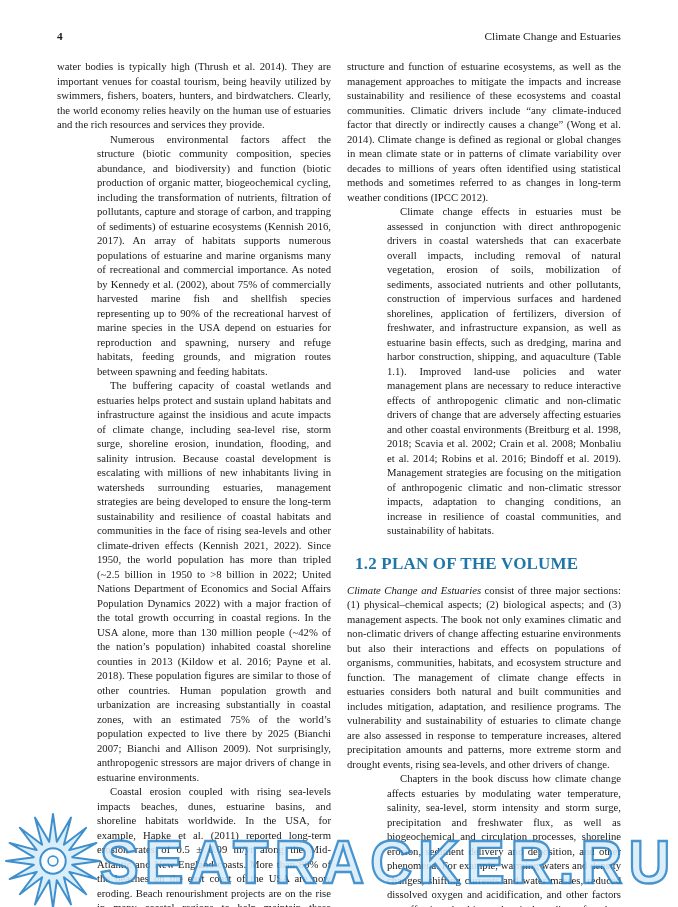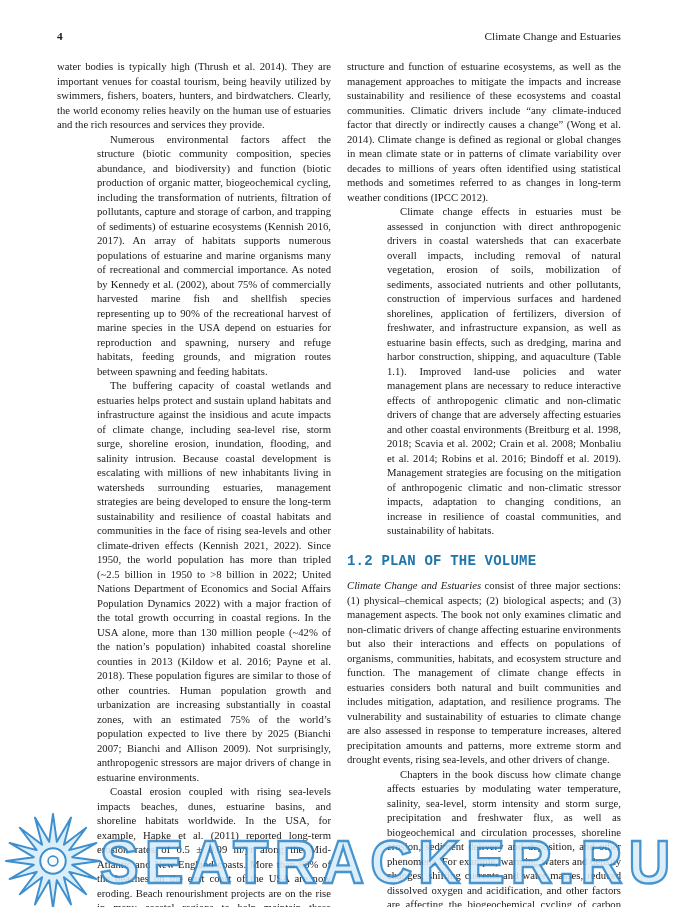--- a/index.html
+++ b/index.html
@@ -21,25 +21,25 @@
   .columns{display:flex;gap:16px;}
   .col{
     flex:1 1 0;min-width:0;
     font-size:10.7px;line-height:1.355;
     text-align:justify;
     hyphens:auto;-webkit-hyphens:auto;
   }
   .col p{margin:0;}
   .col p.indent{text-indent:13px;margin-left:40px;}
   .section-heading{
-    font-family:Liberation Mono, monospace;
-    font-size:14px;font-weight:bold;
+    font-family:Liberation Serif, serif;
+    font-size:17px;font-weight:bold;
     letter-spacing:0.2px;
     color:var(--color-heading,#2076a8);
-    margin:14px 0 8px 0;
+    margin:14px 0 8px 8px;
   }
   em.book-title{font-style:italic;}
   .watermark{
     position:absolute;left:0;right:0;bottom:-6px;height:104px;
     display:flex;align-items:center;
     pointer-events:none;
     z-index:5;
   }
   .wm-icon{width:98px;height:98px;flex:none;margin-left:4px;opacity:0.92;}
   .wm-text{

